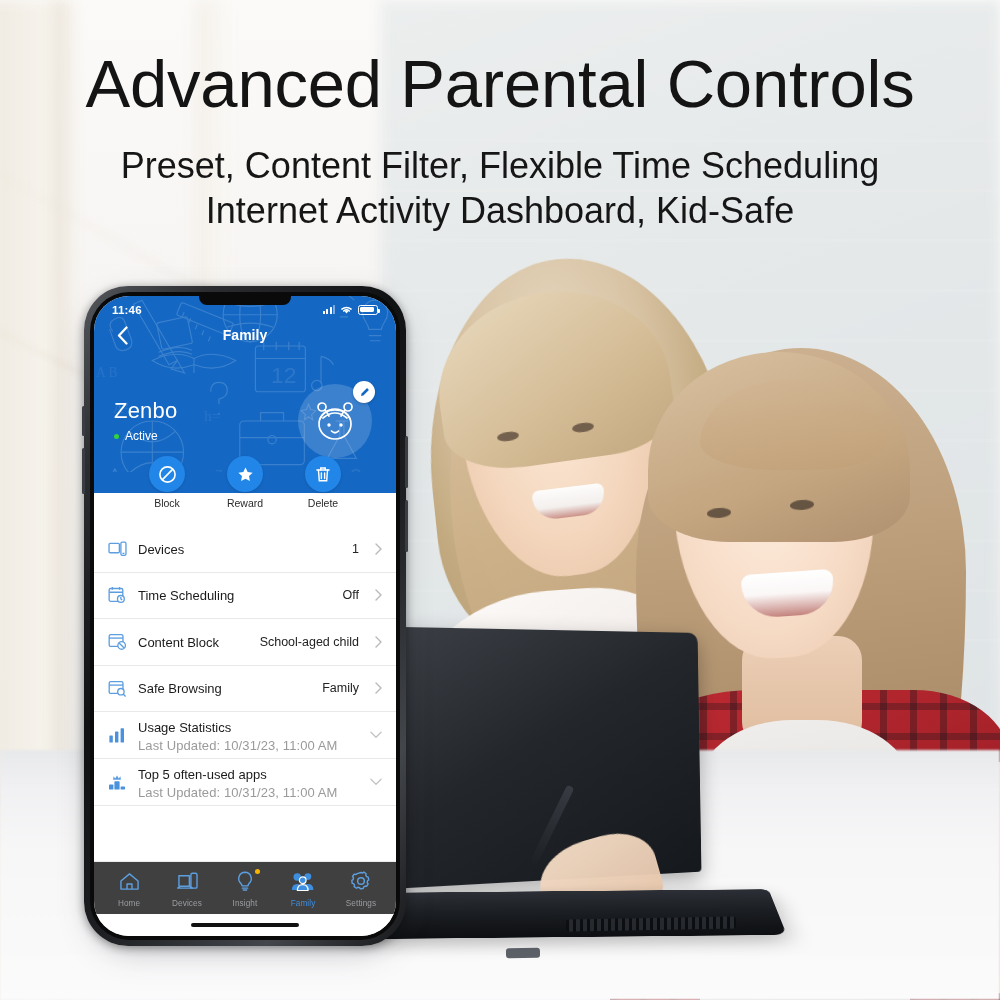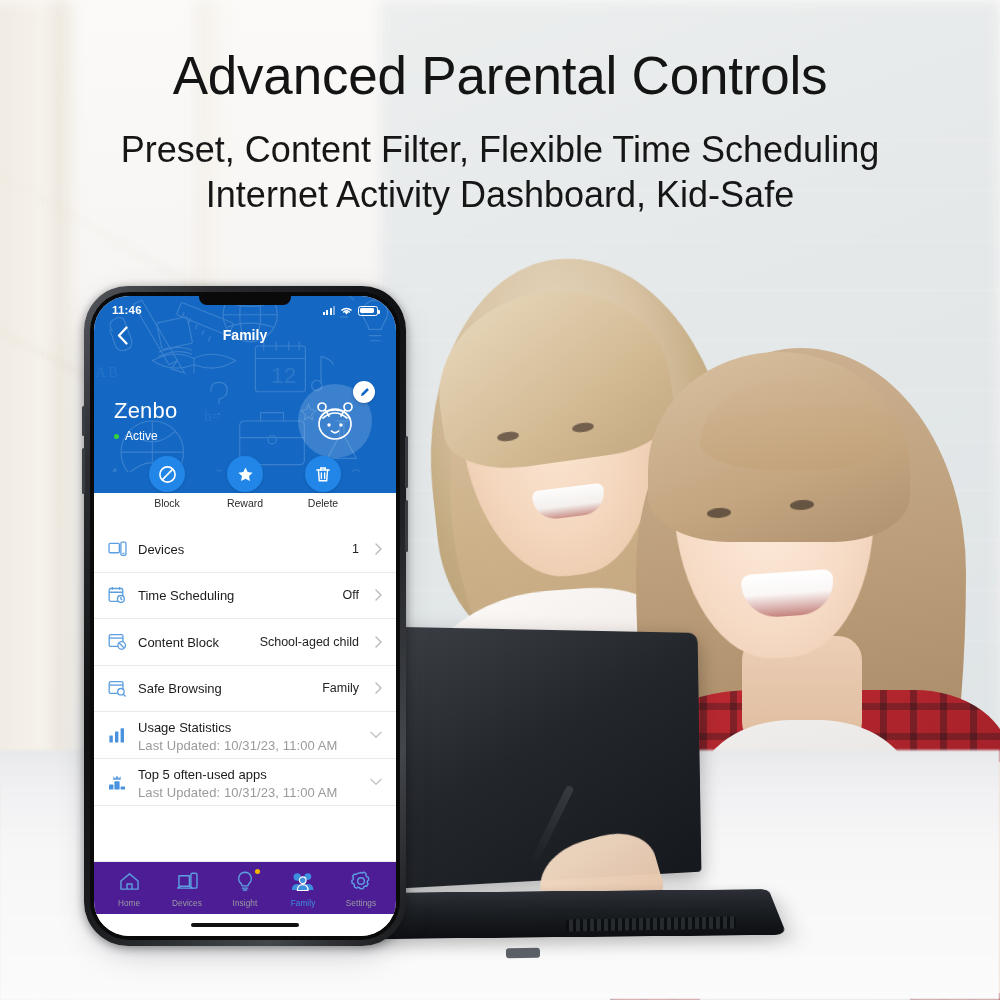--- a/index.html
+++ b/index.html
@@ -177,21 +177,21 @@
   }
   .stylus {
     position:absolute; left:548px; top:782px; width:8px; height:86px;
     background:linear-gradient(180deg,#3a3f46,#1e2126); border-radius:4px;
     transform:rotate(26deg); opacity:.9;
   }
 
   
   #headline { position:absolute; left:0; right:0; top:46px; text-align:center; z-index:6; }
   #headline h1 {
-    font-size:53px; font-weight:400; color:#141414; letter-spacing:-.2px; line-height:1.12;
+    font-size:67px; font-weight:400; color:#141414; letter-spacing:-.2px; line-height:1.12;
   }
   #headline .sub {
     margin-top:22px; font-size:36px; font-weight:400; color:#161616; line-height:1.25;
   }
   #headline .sub span { display:block; }
 
   
   #phone {
     position:absolute; left:84px; top:286px; width:322px; height:660px; z-index:8;
   }
@@ -225,21 +225,21 @@
   .side-btn.l1 { left:-2px; right:auto; top:120px; height:30px; }
   .side-btn.l2 { left:-2px; right:auto; top:162px; height:46px; }
 
   
   .app-header {
     position:relative; background:#1468c4; color:#fff; flex:0 0 auto;
     padding:0; overflow:hidden;
   }
   .doodles { position:absolute; inset:0; opacity:.30; pointer-events:none; }
   .status-bar {
-    position:relative; display:flex; align-items:flex-end; justify-content:space-between;
+    position:relative; display:flex; align-items:flex-start; justify-content:space-between;
     padding:8px 18px 2px 18px; font-size:11.5px; font-weight:700; letter-spacing:.2px;
   }
   .status-right { display:flex; align-items:center; gap:4px; }
   .sig { display:flex; align-items:flex-end; gap:1.5px; height:9px; }
   .sig i { width:2px; background:#fff; border-radius:.5px; }
   .sig i:nth-child(1){height:3px;} .sig i:nth-child(2){height:5px;}
   .sig i:nth-child(3){height:7px;} .sig i:nth-child(4){height:9px;opacity:.45;}
   .batt { width:20px; height:10px; border:1.4px solid #fff; border-radius:2.6px; position:relative; }
   .batt::after { content:""; position:absolute; right:-3px; top:3px; width:1.6px; height:4px; background:#fff; border-radius:0 1px 1px 0; }
   .batt i { position:absolute; left:1.2px; top:1.2px; bottom:1.2px; width:14px; background:#fff; border-radius:1.4px; }
@@ -293,21 +293,21 @@
   .row .ricon { width:20px; height:20px; flex:0 0 20px; display:flex; align-items:center; justify-content:center; }
   .row .rtexts { flex:1 1 auto; min-width:0; }
   .row .rtitle { font-size:13px; color:#1b1b1b; line-height:1.2; }
   .row .rsub { font-size:13px; color:#9a9a9c; margin-top:2px; letter-spacing:.1px; }
   .row .rval { font-size:12.5px; color:#232323; white-space:nowrap; }
   .row .rchev { width:12px; display:flex; align-items:center; justify-content:flex-end; }
   .filler { background:#fff; flex:1 1 auto; }
 
   
   .tabbar {
-    flex:0 0 auto; background:#4c1d95; border-top:1px solid #ececed;
+    flex:0 0 auto; background:#404040; border-top:1px solid #ececed;
     display:flex; align-items:flex-start; justify-content:space-around; padding:8px 6px 4px 6px;
   }
   .tab { width:52px; text-align:center; cursor:pointer; position:relative; }
   .tab .ticon { height:22px; display:flex; align-items:center; justify-content:center; position:relative; }
   .tab .tlabel { margin-top:3px; font-size:8.2px; color:#9b9da1; letter-spacing:.1px; }
   .tab.active .tlabel { color:#3e8ee0; }
   .notif-dot { position:absolute; right:11px; top:-1px; width:5px; height:5px; border-radius:50%; background:#f7b500; }
   .home-ind-wrap { background:#fff; flex:0 0 auto; height:22px; display:flex; align-items:center; justify-content:center; }
   .home-ind { width:108px; height:4px; border-radius:3px; background:#111; }
 </style>

